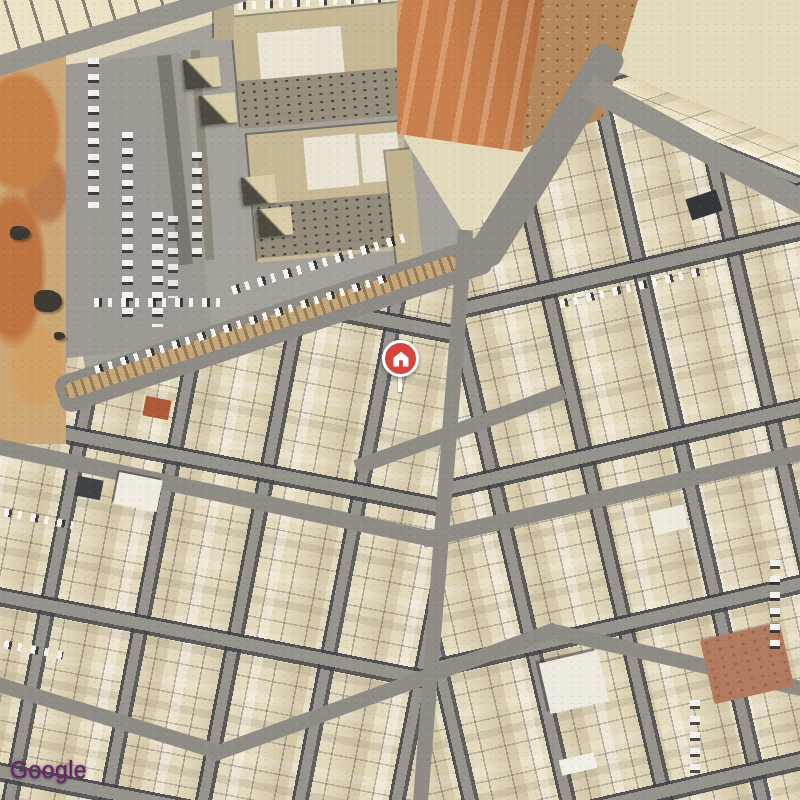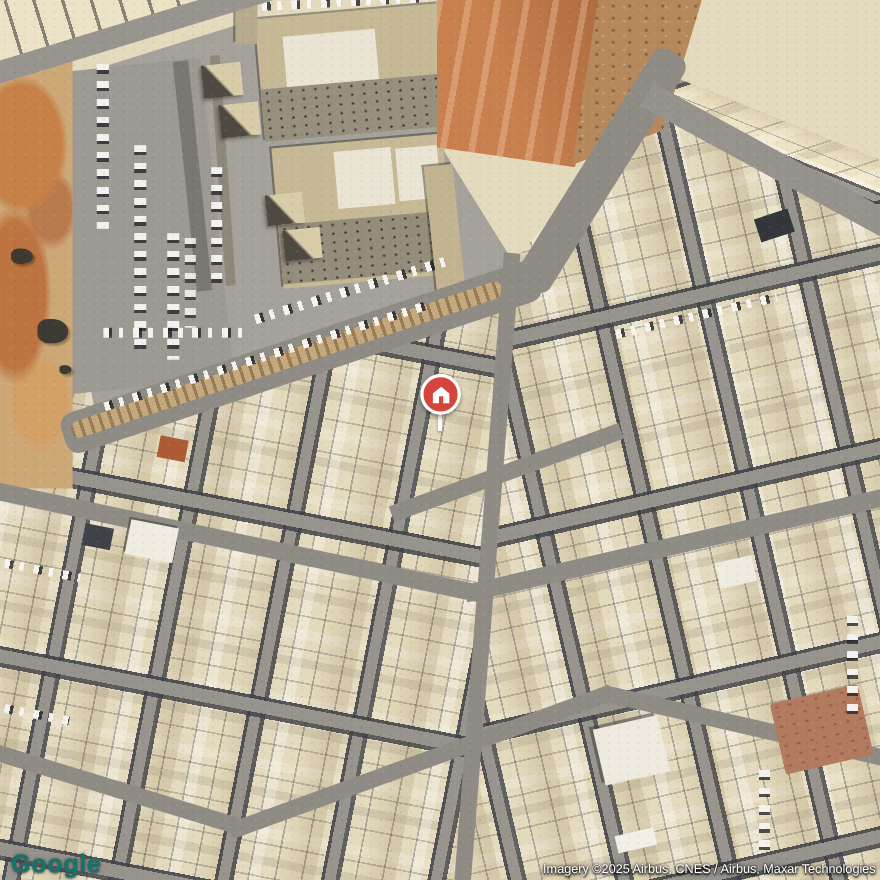--- a/index.html
+++ b/index.html
@@ -77,21 +77,21 @@
 
   
   .marker{position:absolute;left:0;top:0;}
   .marker .stem{position:absolute;left:398px;top:372px;width:4px;height:20px;background:#fbfaf6;
     box-shadow:0 1px 2px rgba(0,0,0,.45);}
   .marker .pin{position:absolute;left:382px;top:340px;width:37px;height:37px;border-radius:50%;
     background:#d6453c;border:3px solid #ffffff;box-sizing:border-box;
     box-shadow:0 2px 4px rgba(0,0,0,.4);display:flex;align-items:center;justify-content:center;}
 
   
-  .glogo{position:absolute;left:10px;bottom:1px;font-size:23px;font-weight:bold;color:#0f766e;
+  .glogo{position:absolute;left:10px;bottom:16px;font-size:23px;font-weight:normal;color:#701a75;
     letter-spacing:.5px;
     text-shadow:0 0 1px #6b6b6b,0 1px 2px rgba(60,60,60,.9),0 0 4px rgba(70,70,70,.6);}
   .attrib{position:absolute;right:4px;bottom:3px;font-size:11.5px;color:#fff;
     text-shadow:0 0 2px #000,0 1px 2px #000,0 0 4px rgba(0,0,0,.8);}
 </style>
 </head>
 <body>
 
 <div id="stage">
 
@@ -184,15 +184,14 @@
   <div class="marker">
     <div class="stem"></div>
     <div class="pin">
       <svg width="20" height="20" viewBox="0 0 24 24">
         <path fill-rule="evenodd" fill="#ffffff" d="M12 3.2 L21 10.6 V21 H3 V10.6 Z  M9.7 13.6 h4.6 V21 H9.7 Z"></path>
       </svg>
     </div>
   </div>
 
   <div class="glogo">Google</div>
-  <div class="attrib">Imagery ©2025 Airbus, CNES / Airbus, Maxar Technologies</div>
 
 </div>
 
 </body></html>

